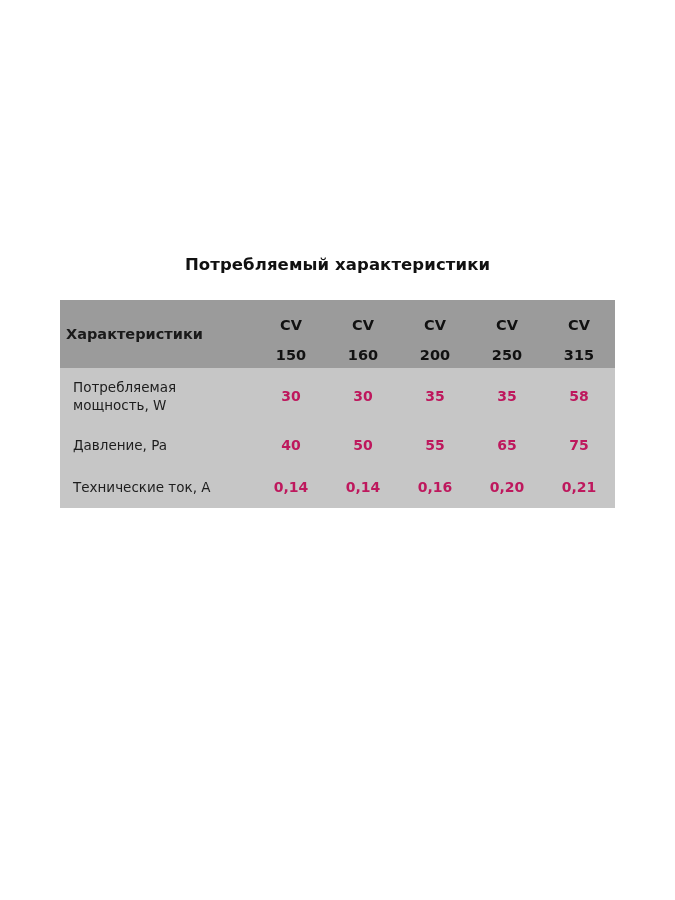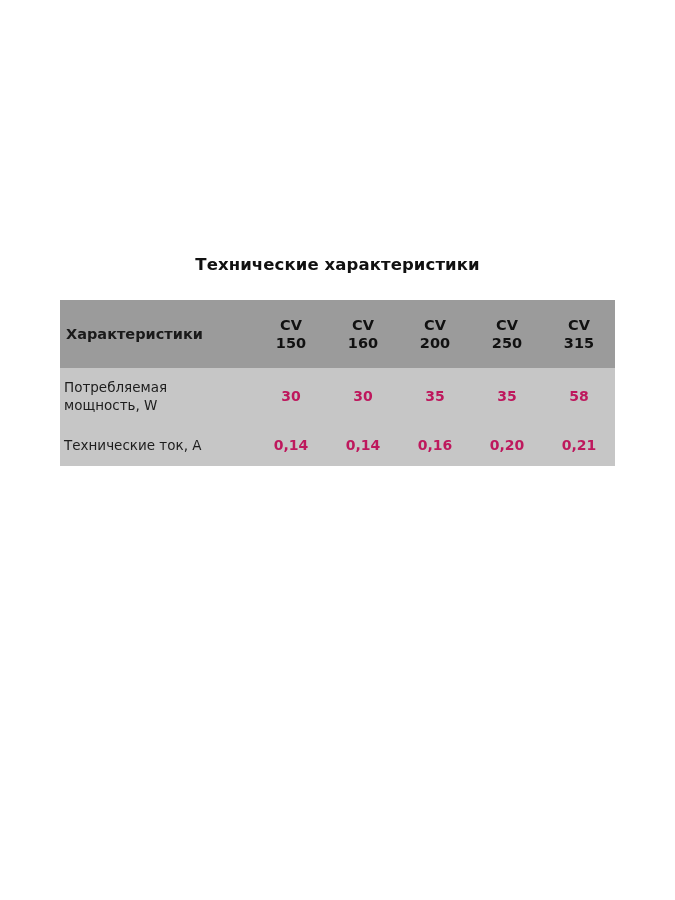--- a/index.html
+++ b/index.html
@@ -74,29 +74,29 @@
     vertical-align: middle;
   }
   .head-row th.head-model {
     text-align: center;
     font-size: 14.5px;
     font-weight: bold;
     color: #111111;
     vertical-align: middle;
     line-height: 1.25;
   }
-  .head-model .model-line { display: block; }
+  .head-model .model-line { display: block; margin-top: 12px; }
 
   
   tr.row-dark { background: #c6c6c6; }
   tr.row-light { background: #efefef; }
 
   .spec-table td.cell-label {
     text-align: left;
-    padding: 10px 8px 10px 4px;
+    padding: 10px 8px 10px 13px;
     font-size: 13.5px;
     font-weight: normal;
     color: #1d1d1d;
     line-height: 1.35;
     vertical-align: middle;
   }
   .spec-table td.cell-value {
     text-align: center;
     font-size: 14px;
     font-weight: bold;
@@ -106,21 +106,21 @@
   }
 
   tr.data-row { height: 42px; }
   tr.data-row.tall { height: 48px; }
 </style>
 </head>
 <body>
 
 <div class="sheet">
 
-  <div class="spec-title">Технические характеристики</div>
+  <div class="spec-title">Потребляемый характеристики</div>
 
   <div class="spec-table-wrap">
     <table class="spec-table">
       <colgroup>
         <col class="col-label">
         <col class="col-val">
         <col class="col-val">
         <col class="col-val">
         <col class="col-val">
         <col class="col-val">
@@ -155,20 +155,28 @@
         <tr class="data-row tall row-dark">
           <td class="cell-label">Потребляемая мощность, W</td>
           <td class="cell-value">30</td>
           <td class="cell-value">30</td>
           <td class="cell-value">35</td>
           <td class="cell-value">35</td>
           <td class="cell-value">58</td>
         </tr>
 
 
+        <tr class="data-row row-dark">
+          <td class="cell-label">Давление, Pa</td>
+          <td class="cell-value">40</td>
+          <td class="cell-value">50</td>
+          <td class="cell-value">55</td>
+          <td class="cell-value">65</td>
+          <td class="cell-value">75</td>
+        </tr>
 
 
         <tr class="data-row row-dark">
           <td class="cell-label">Технические ток, A</td>
           <td class="cell-value">0,14</td>
           <td class="cell-value">0,14</td>
           <td class="cell-value">0,16</td>
           <td class="cell-value">0,20</td>
           <td class="cell-value">0,21</td>
         </tr>

